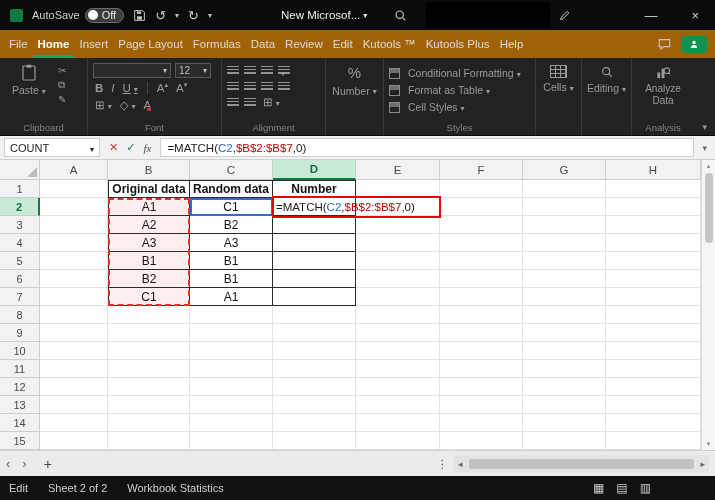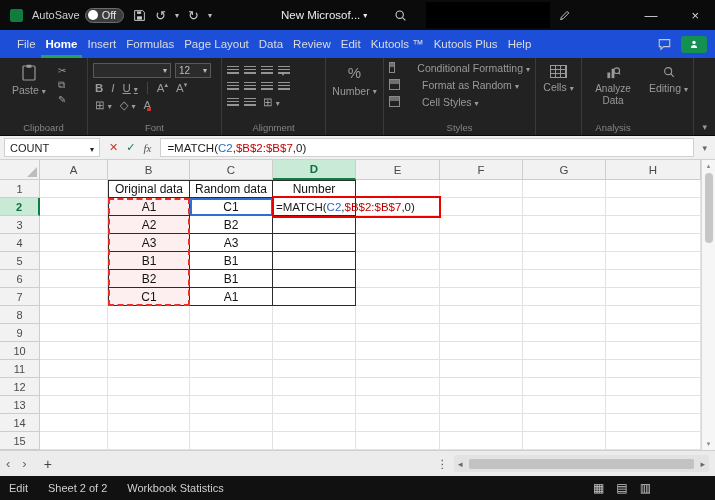--- a/index.html
+++ b/index.html
@@ -11,21 +11,21 @@
 .applogo{width:13px;height:13px;background:#107C41;border-radius:2px;flex:0 0 auto}
 .autosave{display:flex;align-items:center;gap:5px}
 .pill{display:flex;align-items:center;gap:4px;background:#3c3c3c;border:1px solid #6d6d6d;border-radius:9px;height:15px;padding:1px 7px 1px 2px;color:#e6e6e6}
 .knob{width:10px;height:10px;border-radius:50%;background:#fff}
 .ic{color:#c9c9c9;font-size:13px;line-height:1;display:flex;align-items:center}
 .chvs{font-size:8px;color:#bdbdbd}
 .tb-title{margin-left:60px;display:flex;align-items:center;color:#ececec;font-size:11.5px;white-space:nowrap}
 .redact{width:124px;height:26px;background:#000;margin-left:10px}
 .winctl{margin-left:auto;display:flex;gap:34px;align-items:center;font-size:13px;color:#d6d6d6;padding-right:6px}
 
-.tabrow{height:28px;background:#1d4ed8;display:flex;align-items:stretch;padding-left:12px}
+.tabrow{height:28px;background:#a16207;display:flex;align-items:stretch;padding-left:4px}
 #ribbon-tabs{display:flex;align-items:stretch}
 .rtab{display:flex;align-items:center;padding:0 5px;font-size:11.5px;color:#dcdcdc;white-space:nowrap;cursor:default}
 .rtab.active{color:#fff;font-weight:bold;box-shadow:inset 0 -3px 0 #27a25e}
 .tab-right{margin-left:auto;display:flex;align-items:center;gap:9px;padding-right:8px}
 .sharebtn{width:26px;height:17px;background:#149150;border-radius:3px;display:flex;align-items:center;justify-content:center}
 
 .ribbon{height:78px;background:#222222;display:flex;color:#9a9a9a;font-size:10.5px;position:relative;border-bottom:1px solid #0a0a0a}
 .rgroup{display:flex;flex-direction:column;border-right:1px solid #3a3a3a;padding:4px 5px 1px;flex:0 0 auto}
 .glabel{margin-top:auto;text-align:center;font-size:9.5px;color:#848484;padding:1px 0}
 .paste-wrap{display:flex}
@@ -38,21 +38,21 @@
 .fmt.i{font-style:italic}
 .fmt.u{text-decoration:underline}
 .tinytri{font-size:7px;vertical-align:super}
 .vsep{width:1px;height:12px;background:#444;margin:0 3px}
 .fclr{position:relative;padding:0 2px}
 .fclr::after{content:"";position:absolute;left:2px;right:2px;bottom:0;height:3px;background:#c0392b}
 .lni{width:12px;height:9px;background:repeating-linear-gradient(to bottom,#949494 0 1.3px,transparent 1.3px 3.2px)}
 .alrow{display:flex;align-items:center;gap:5px;height:16px}
 .pct{font-size:15px;color:#9a9a9a;text-align:center;padding-top:2px}
 .numlbl{display:flex;align-items:center;justify-content:center;font-size:10.5px;margin-top:4px}
-.strow{display:flex;align-items:flex-start;gap:22px;height:17px;white-space:nowrap}
+.strow{display:flex;align-items:flex-end;gap:8px;height:17px;white-space:nowrap}
 .sticon{width:11px;height:11px;border:1px solid #8a8a8a;background:linear-gradient(to bottom,#6f6f6f 0 4px,transparent 4px)}
 .bigbtn{display:flex;flex-direction:column;align-items:center;gap:3px;padding-top:3px}
 .cellsicon{width:17px;height:13px;border:1px solid #9a9a9a;background:repeating-linear-gradient(90deg,transparent 0 4px,#9a9a9a 4px 5px),repeating-linear-gradient(to bottom,transparent 0 3px,#9a9a9a 3px 4px)}
 .collapse-chv{position:absolute;right:8px;bottom:3px;color:#9a9a9a;font-size:9px}
 
 .fbar{height:24px;background:#f1f1f1;border-bottom:1px solid #d0d0d0;display:flex;align-items:center;padding:2px 4px;gap:4px}
 .namebox{width:96px;height:19px;background:#fff;border:1px solid #cfcfcf;display:flex;align-items:center;justify-content:space-between;padding:0 5px;font-size:11px;color:#222}
 .fbtns{display:flex;align-items:center;gap:8px;padding:0 5px;font-size:11px}
 .fx{font-family:"Liberation Serif",serif;font-style:italic;color:#555}
 .ffield{flex:1;height:19px;background:#fff;border:1px solid #cfcfcf;display:flex;align-items:center;padding:0 6px;font-size:11.5px;white-space:nowrap;overflow:hidden}
@@ -62,21 +62,21 @@
 .grid-wrap{position:relative;width:701px;flex:0 0 auto}
 .colhead{display:flex;height:20px}
 .corner{width:40px;background:#f2f2f2;border-right:1px solid #cdcdcd;border-bottom:1px solid #cdcdcd;position:relative;flex:0 0 auto}
 .corner::after{content:"";position:absolute;right:2px;bottom:2px;border-left:10px solid transparent;border-bottom:10px solid #bdbdbd}
 .ch{background:#f2f2f2;border-right:1px solid #cdcdcd;border-bottom:1px solid #cdcdcd;display:flex;align-items:center;justify-content:center;color:#4a4a4a;font-size:11.5px;flex:0 0 auto}
 .ch.sel{background:#caead8;border-bottom:2px solid #107C41;color:#0f703b;font-weight:bold}
 .grow{display:flex;height:18px}
 .rh{width:40px;background:#f2f2f2;border-right:1px solid #cdcdcd;border-bottom:1px solid #cdcdcd;display:flex;align-items:center;justify-content:center;color:#4a4a4a;font-size:11px;flex:0 0 auto}
 .rh.sel{background:#caead8;border-right:2px solid #107C41;color:#0f703b;font-weight:bold}
 .cell{border-right:1px solid #e2e2e2;border-bottom:1px solid #e2e2e2;display:flex;align-items:center;justify-content:center;font-size:12px;color:#141414;overflow:hidden;flex:0 0 auto}
-.cell.hdr{font-weight:normal}
+.cell.hdr{font-weight:bold}
 .cell.tb{border-right:1px solid #2b2b2b;border-bottom:1px solid #2b2b2b}
 .cell.tt{border-top:1px solid #2b2b2b}
 .cell.tl{border-left:1px solid #2b2b2b}
 .cell.pink{background:#fdeef0}
 .cell.formula-cell{justify-content:flex-start;overflow:visible;white-space:nowrap;background:#fff;z-index:3;padding-left:3px;font-size:11.5px}
 .overlay{position:absolute;pointer-events:none;z-index:5}
 .ov-dashed{left:108px;top:38px;width:82px;height:108px;border:2px dashed #ee2d24}
 .ov-blue{left:190px;top:38px;width:83px;height:18px;border:2px solid #2f6fd0}
 .ov-red{left:272px;top:36px;width:169px;height:22px;border:2.5px solid #ec0000}
 .vscroll{width:14px;background:#f6f6f6;border-left:1px solid #d9d9d9;display:flex;flex-direction:column;align-items:center;font-size:7px;color:#8a8a8a;padding:2px 0}
@@ -142,22 +142,22 @@
     <span>—</span>
     <span>×</span>
   </div>
 </div>
 
 <div class="tabrow">
   <div id="ribbon-tabs">
       <div class="rtab">File</div>
       <div class="rtab active">Home</div>
       <div class="rtab">Insert</div>
+      <div class="rtab">Page Layout</div>
       <div class="rtab">Formulas</div>
-      <div class="rtab">Page Layout</div>
       <div class="rtab">Data</div>
       <div class="rtab">Review</div>
       <div class="rtab">Edit</div>
       <div class="rtab">Kutools ™</div>
       <div class="rtab">Kutools Plus</div>
       <div class="rtab">Help</div>
     </div>
   <div class="tab-right">
     <span class="ic">
       <svg width="15" height="14" viewBox="0 0 16 16">
@@ -247,59 +247,59 @@
     <div class="glabel"></div>
   </div>
 
   <div class="rgroup" style="width:152px">
     <div class="strow">
       <span class="sticon"></span>
       <span class="dd"><span>Conditional Formatting</span></span>
     </div>
     <div class="strow">
       <span class="sticon"></span>
-      <span class="dd"><span>Format as Random</span></span>
+      <span class="dd"><span>Format as Table</span></span>
     </div>
     <div class="strow">
       <span class="sticon"></span>
       <span class="dd"><span>Cell Styles</span></span>
     </div>
     <div class="glabel">Styles</div>
   </div>
 
   <div class="rgroup" style="width:46px">
     <div class="bigbtn">
       <span class="cellsicon"></span>
       <span class="dd"><span>Cells</span></span>
+    </div>
+    <div class="glabel"></div>
+  </div>
+
+  <div class="rgroup" style="width:50px">
+    <div class="bigbtn">
+      <svg width="14" height="14" viewBox="0 0 16 16">
+          <circle cx="7" cy="7" r="4" fill="none" stroke="#9a9a9a" stroke-width="1.3"></circle>
+          <line x1="10" y1="10" x2="13.5" y2="13.5" stroke="#9a9a9a" stroke-width="1.3"></line>
+        </svg>
+      <span class="dd"><span>Editing</span></span>
     </div>
     <div class="glabel"></div>
   </div>
 
   <div class="rgroup" style="width:62px;border-right:none">
     <div class="bigbtn">
       <svg width="16" height="15" viewBox="0 0 16 16">
           <rect x="2" y="8" width="3" height="6" fill="#9a9a9a"></rect>
           <rect x="6.5" y="4" width="3" height="10" fill="#9a9a9a"></rect>
           <circle cx="12" cy="6" r="3" fill="none" stroke="#9a9a9a" stroke-width="1.2"></circle>
           <line x1="14" y1="8.2" x2="15.6" y2="10" stroke="#9a9a9a" stroke-width="1.2"></line>
         </svg>
       <span style="text-align:center;line-height:1.15;font-size:10px">Analyze Data</span>
     </div>
     <div class="glabel">Analysis</div>
-  </div>
-
-  <div class="rgroup" style="width:50px">
-    <div class="bigbtn">
-      <svg width="14" height="14" viewBox="0 0 16 16">
-          <circle cx="7" cy="7" r="4" fill="none" stroke="#9a9a9a" stroke-width="1.3"></circle>
-          <line x1="10" y1="10" x2="13.5" y2="13.5" stroke="#9a9a9a" stroke-width="1.3"></line>
-        </svg>
-      <span class="dd"><span>Editing</span></span>
-    </div>
-    <div class="glabel"></div>
   </div>
 
   <span class="collapse-chv">▾</span>
 </div>
 
 <div class="fbar">
   <div class="namebox">
     <span>COUNT</span>
     <span class="dd"></span>
   </div>

